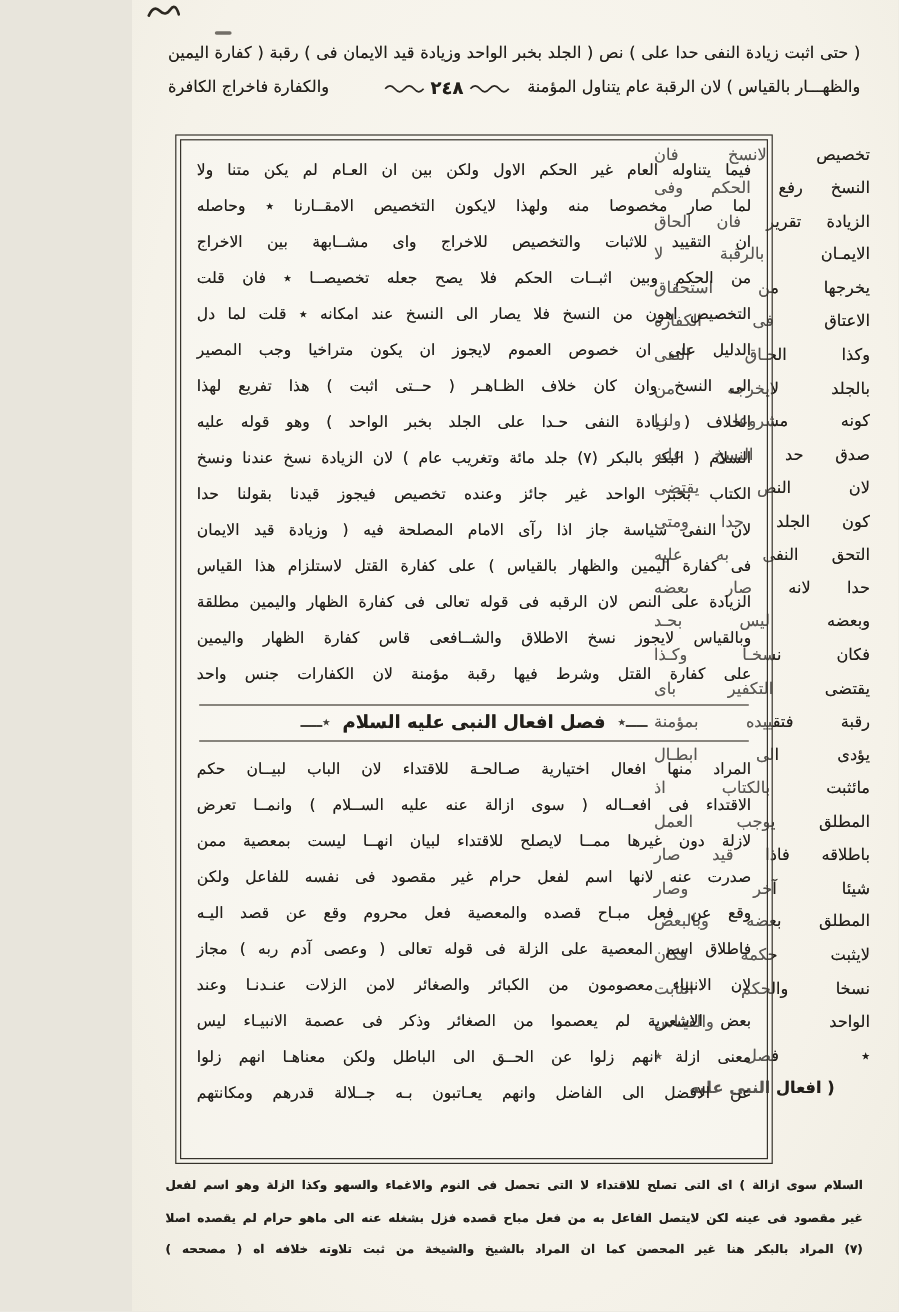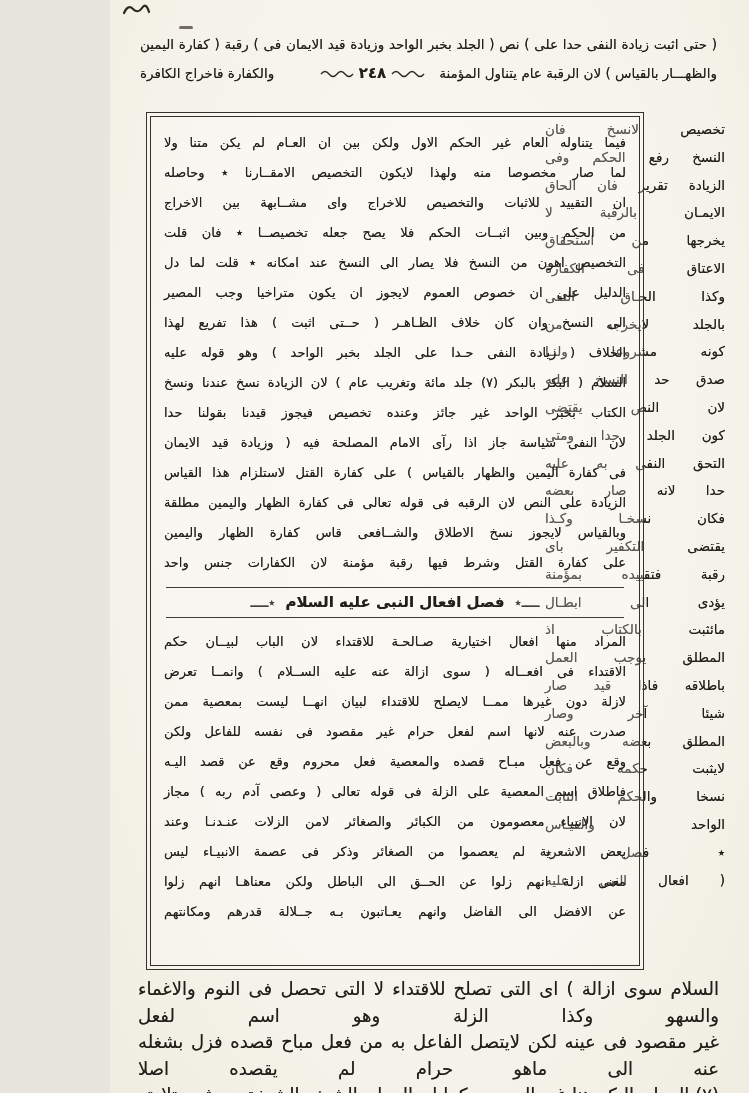--- a/index.html
+++ b/index.html
@@ -69,22 +69,22 @@
   }
   .m-line {
     font-size:13.5px; line-height:27.8px;
     text-align:justify; text-align-last:justify;
   }
   .m-line:nth-child(29) { text-align-last:center; font-weight:bold; }
 
   
   .ftr { position:absolute; top:976px; right:30px; left:28px; }
   .f-line {
-    font-size:18px; line-height:26.5px;
-    text-align:justify; text-align-last:justify;
+    font-size:10px; line-height:26.5px;
+    text-align:justify; text-align-last:justify;font-weight:bold;
   }
 
   
   .artifact { position:absolute; }
   .artifact-1 { top:2px; left:12px; }
   .artifact-2 { top:26px; right:556px; width:14px; height:3px; background:#3a362f; border-radius:2px; opacity:.7; }
 </style>
 </head>
 <body>
 
@@ -122,20 +122,21 @@
     <div class="m-line">يخرجها من استحقاق</div>
     <div class="m-line">الاعتاق فى الكفارة</div>
     <div class="m-line">وكذا الحـاق النفى</div>
     <div class="m-line">بالجلد لايخرجه من</div>
     <div class="m-line">كونه مشروعا ولنـا</div>
     <div class="m-line">صدق حد النسخ عليه</div>
     <div class="m-line">لان النص يقتضى</div>
     <div class="m-line">كون الجلد حدا ومتى</div>
     <div class="m-line">التحق النفى به عليه</div>
     <div class="m-line">حدا لانه صار بعضه</div>
+    <div class="m-line">وبعضه ليس بحـد</div>
     <div class="m-line">فكان نسخـا وكـذا</div>
     <div class="m-line">يقتضى التكفير باى</div>
     <div class="m-line">رقبة فتقييده بمؤمنة</div>
     <div class="m-line">يؤدى الى ابطـال</div>
     <div class="m-line">مائثبت بالكتاب اذ</div>
     <div class="m-line">المطلق يوجب العمل</div>
     <div class="m-line">باطلاقه فاذا قيد صار</div>
     <div class="m-line">شيئا آخر وصار</div>
     <div class="m-line">المطلق بعضه وبالبعض</div>
     <div class="m-line">لايثبت حكمه فكان</div>

